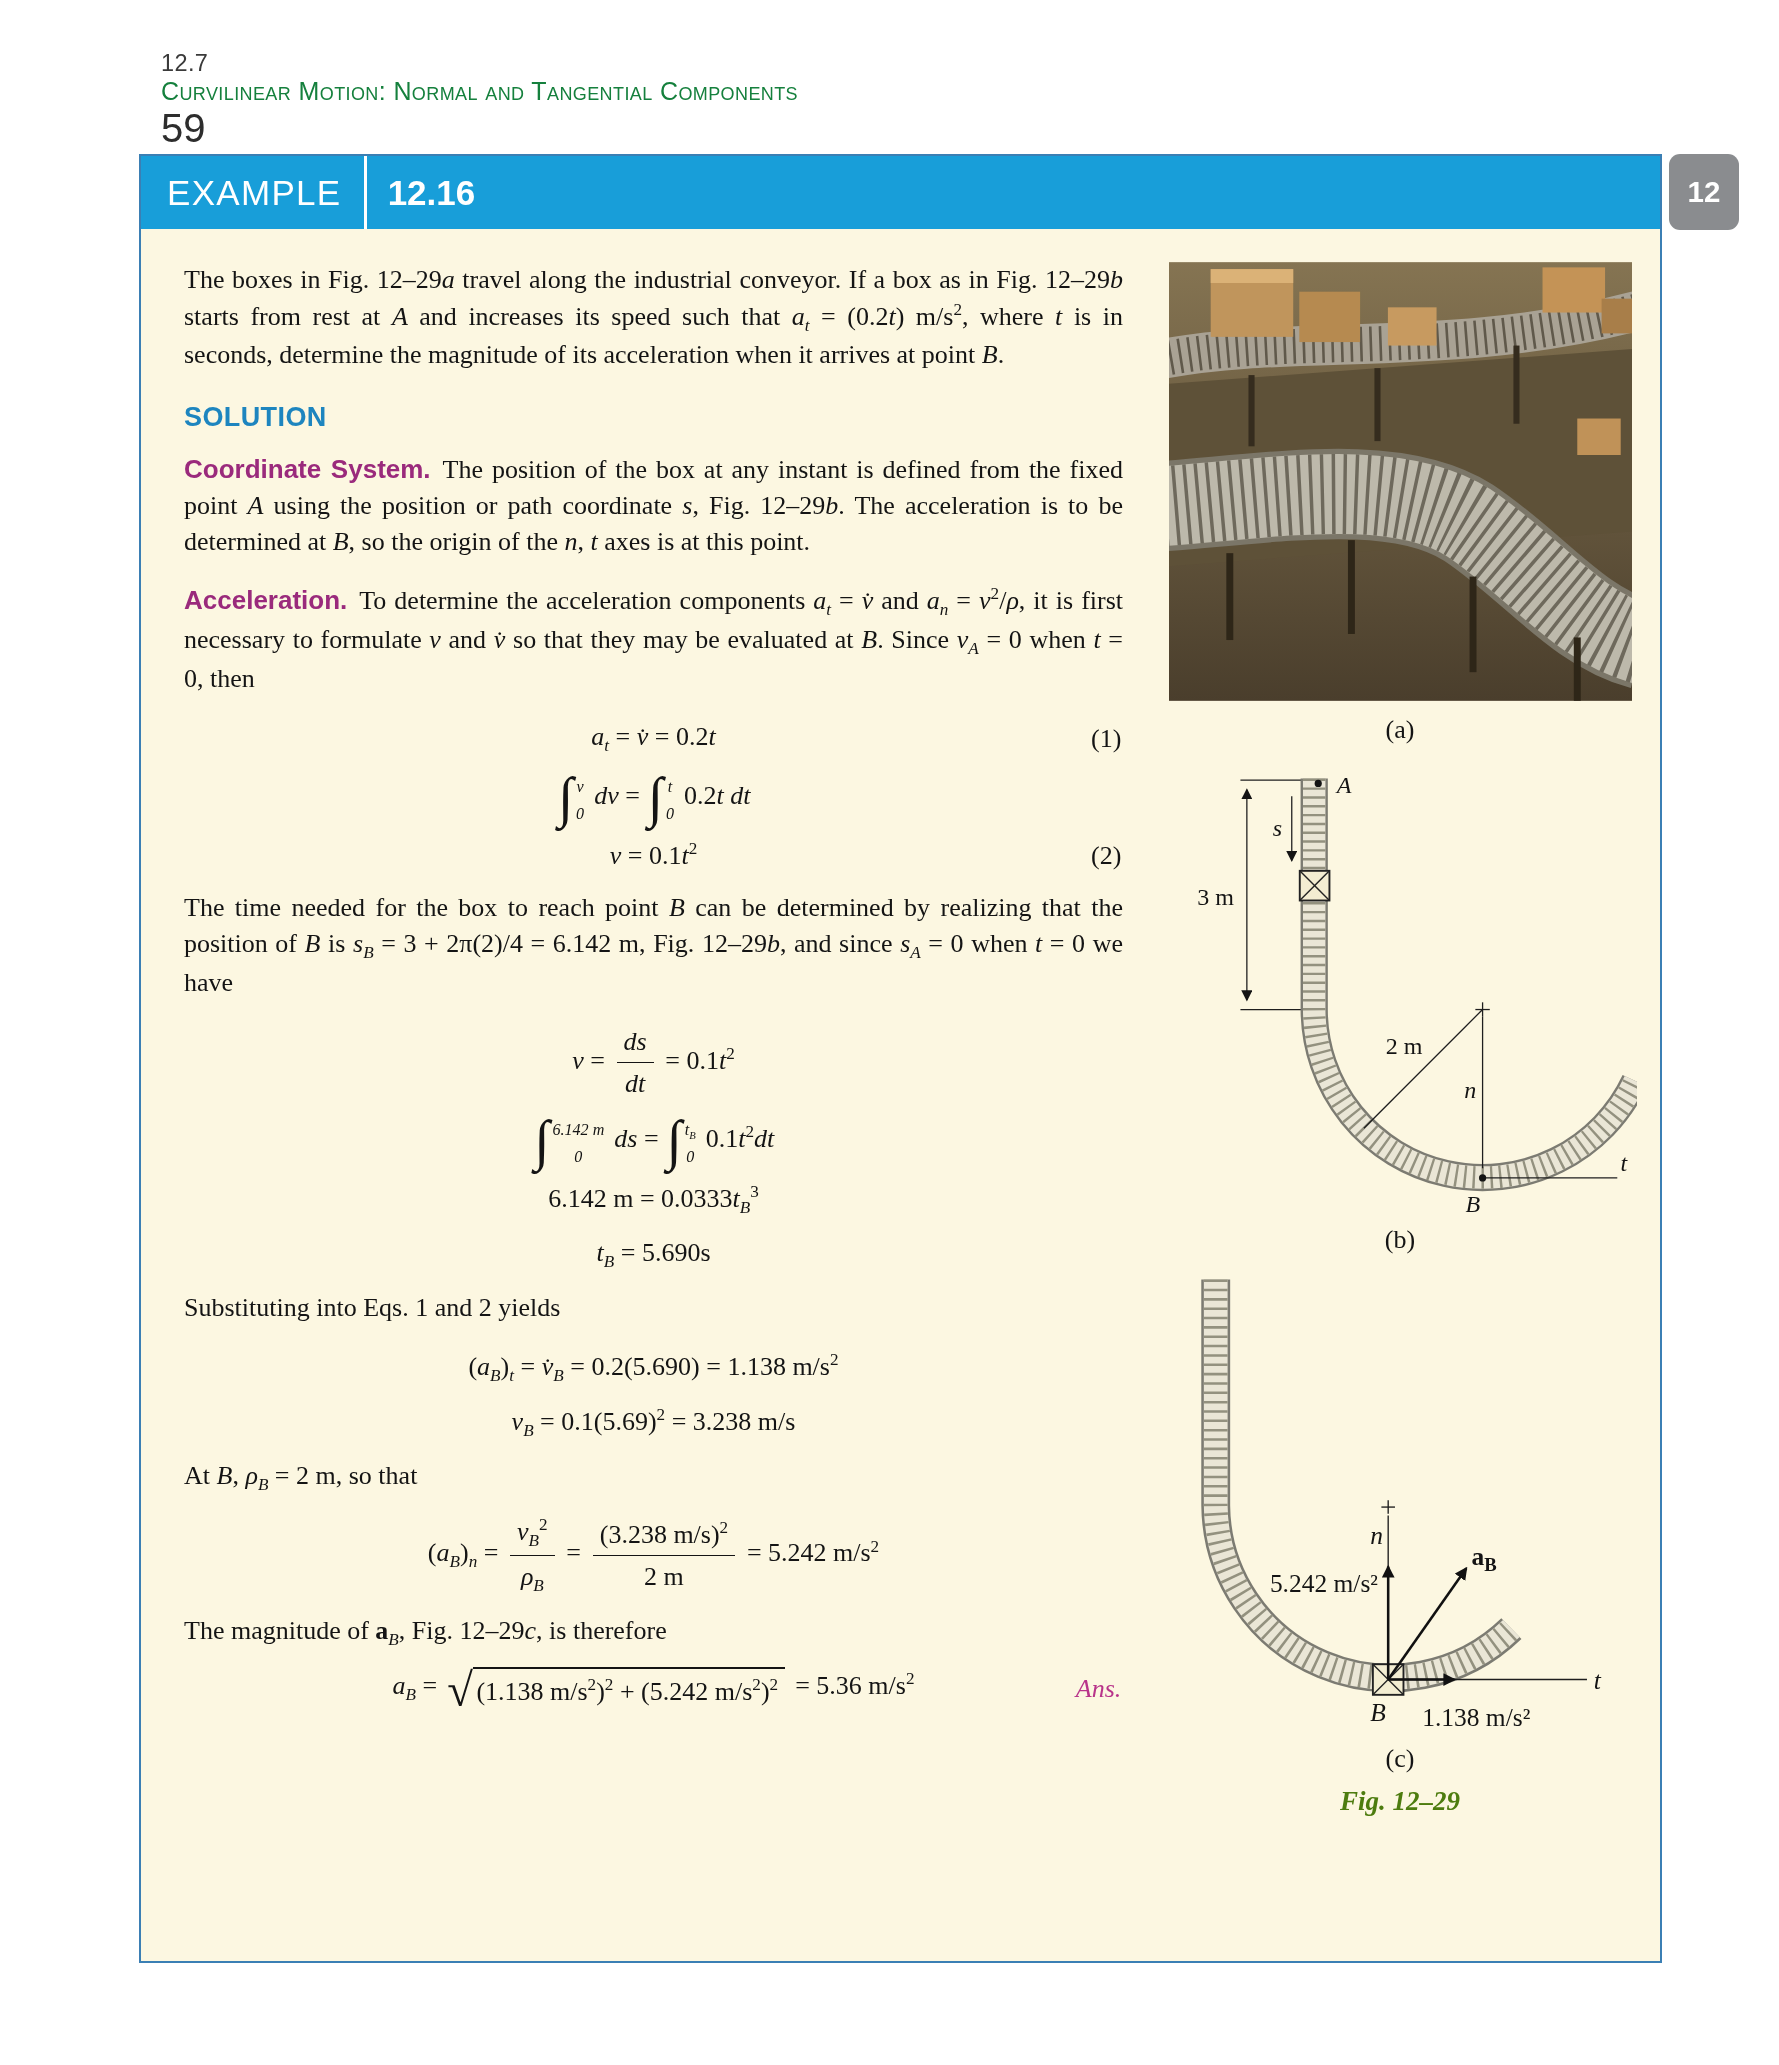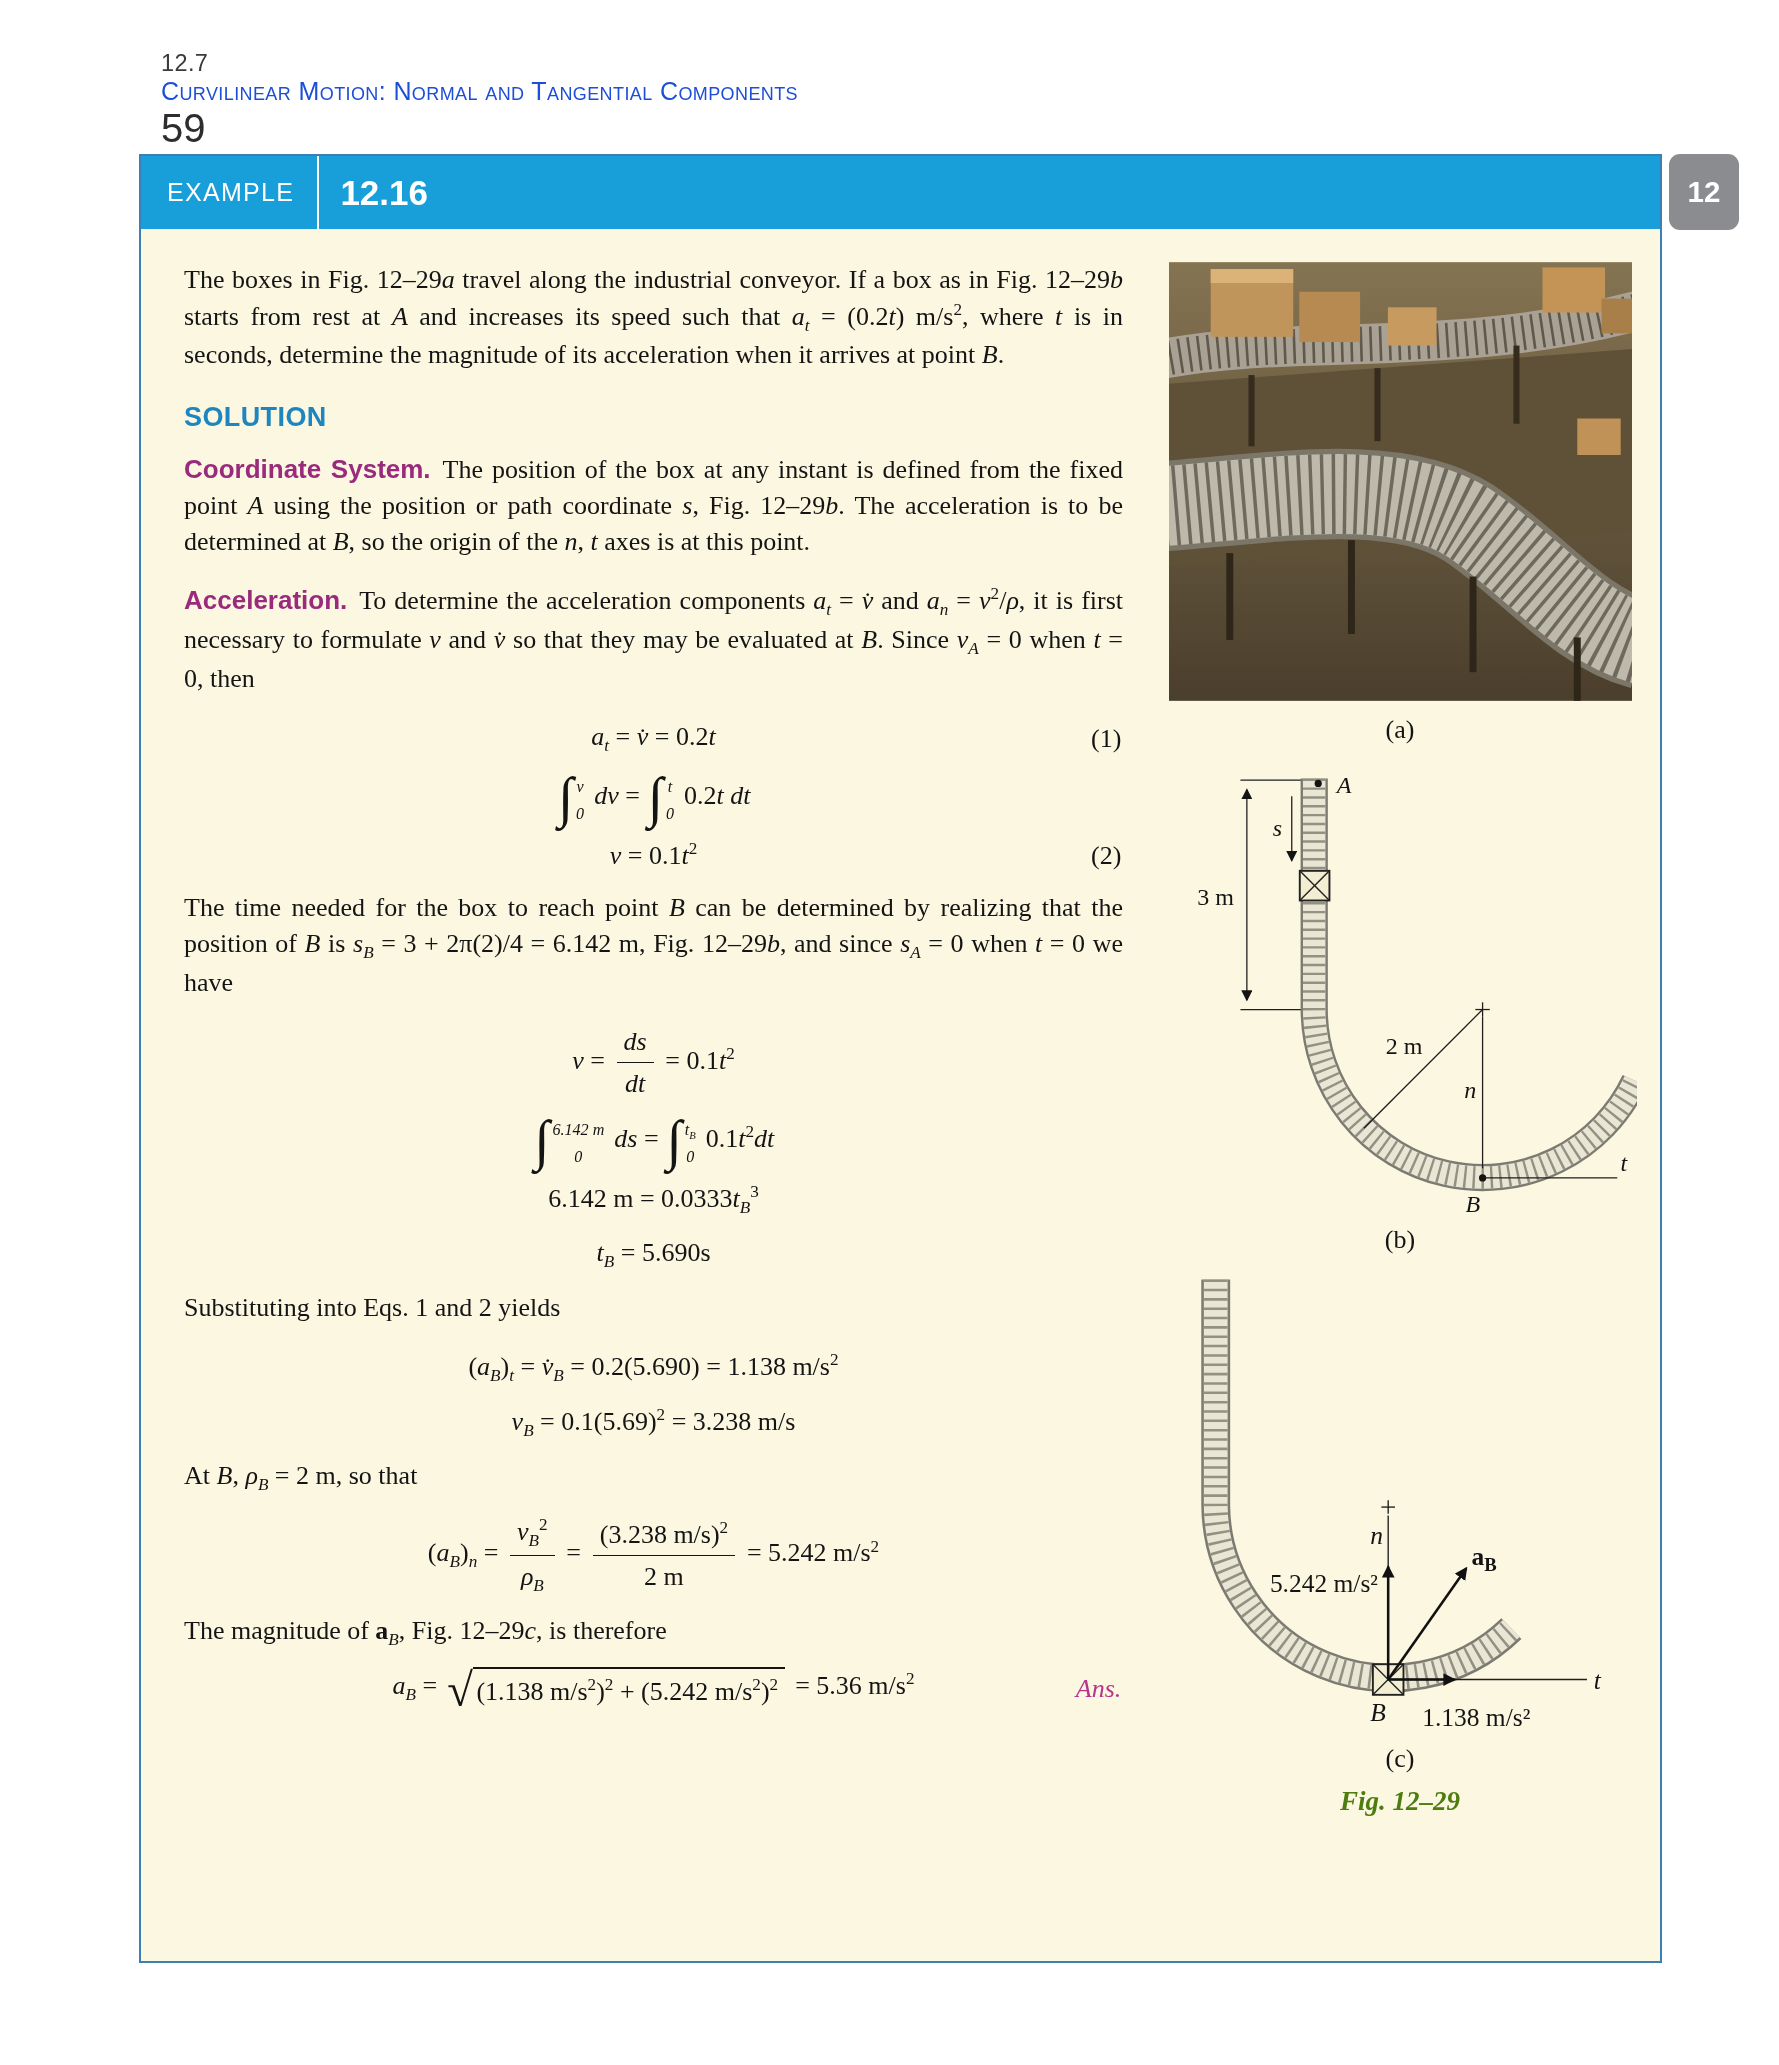--- a/index.html
+++ b/index.html
@@ -3,31 +3,31 @@
 <meta charset="utf-8">
 <style>
   * { margin:0; padding:0; box-sizing:border-box; }
   html,body { background:#ffffff; }
   body { width:1780px; height:2066px; font-family:"Liberation Serif", serif; color:#141414; }
   .page { position:relative; width:1780px; height:2066px; overflow:hidden; background:#fff; }
 
   
   .running-head { position:absolute; top:50px; left:0; right:122px; display:flex; justify-content:flex-end; align-items:baseline;flex-direction:column; }
   .sec-num { font-family:"Liberation Sans", sans-serif; font-size:23.5px; color:#3a3a3a; margin-right:21px; letter-spacing:0.4px; }
-  .sec-title { font-family:"Liberation Sans", sans-serif; font-variant:small-caps; font-size:25px; color:#1d4ed8; letter-spacing:0.4px; }
+  .sec-title { font-family:"Liberation Sans", sans-serif; font-variant:small-caps; font-size:25px; color:#15803d; letter-spacing:0.4px; }
   .page-num { font-family:"Liberation Sans", sans-serif; font-size:40px; color:#2d2d2d; margin-left:161px; }
 
   
   .chapter-tab { position:absolute; left:1669px; top:154px; width:70px; height:76px; background:#8a8c8f; color:#fff;
                  font-family:"Liberation Sans", sans-serif; font-size:29.5px; font-weight:bold; display:flex; align-items:center; justify-content:center;border-radius:11px; }
 
   
   .example-box { position:absolute; left:139px; top:154px; width:1523px; height:1809px; background:#fcf7e1; border:2.6px solid #3b7fb4; overflow:hidden; }
   .example-bar { height:73px; background:#189ed9; display:flex; align-items:center; padding-left:26px; }
-  .ex-label { color:#fff; font-family:"Liberation Sans", sans-serif; font-size:25px; letter-spacing:1.3px; font-weight:400; }
+  .ex-label { color:#fff; font-family:"Liberation Sans", sans-serif; font-size:35px; letter-spacing:1.3px; font-weight:400; }
   .ex-divider { align-self:stretch; width:2.6px; background:#fff; margin:0 21px 0 22.6px; }
   .ex-number { color:#fff; font-family:"Liberation Sans", sans-serif; font-size:35px; font-weight:700; }
 
   .content { display:flex; padding:33px 31px 0 43px; gap:40px; }
   .left-col { width:939px; flex:0 0 auto; font-size:26px; line-height:1.38; }
   .right-col { flex:1; display:flex; flex-direction:column; align-items:center; }
 
   .para { text-align:justify; margin-bottom:22.6px; }
   .solution-head { font-family:"Liberation Sans", sans-serif; font-weight:700; color:#1d85bf; font-size:27px; margin:26px 0 15.6px; letter-spacing:0.4px; }
   .subhead { font-family:"Liberation Sans", sans-serif; font-weight:700; color:#9a2a7c; font-size:26px; margin-right:12px; }

